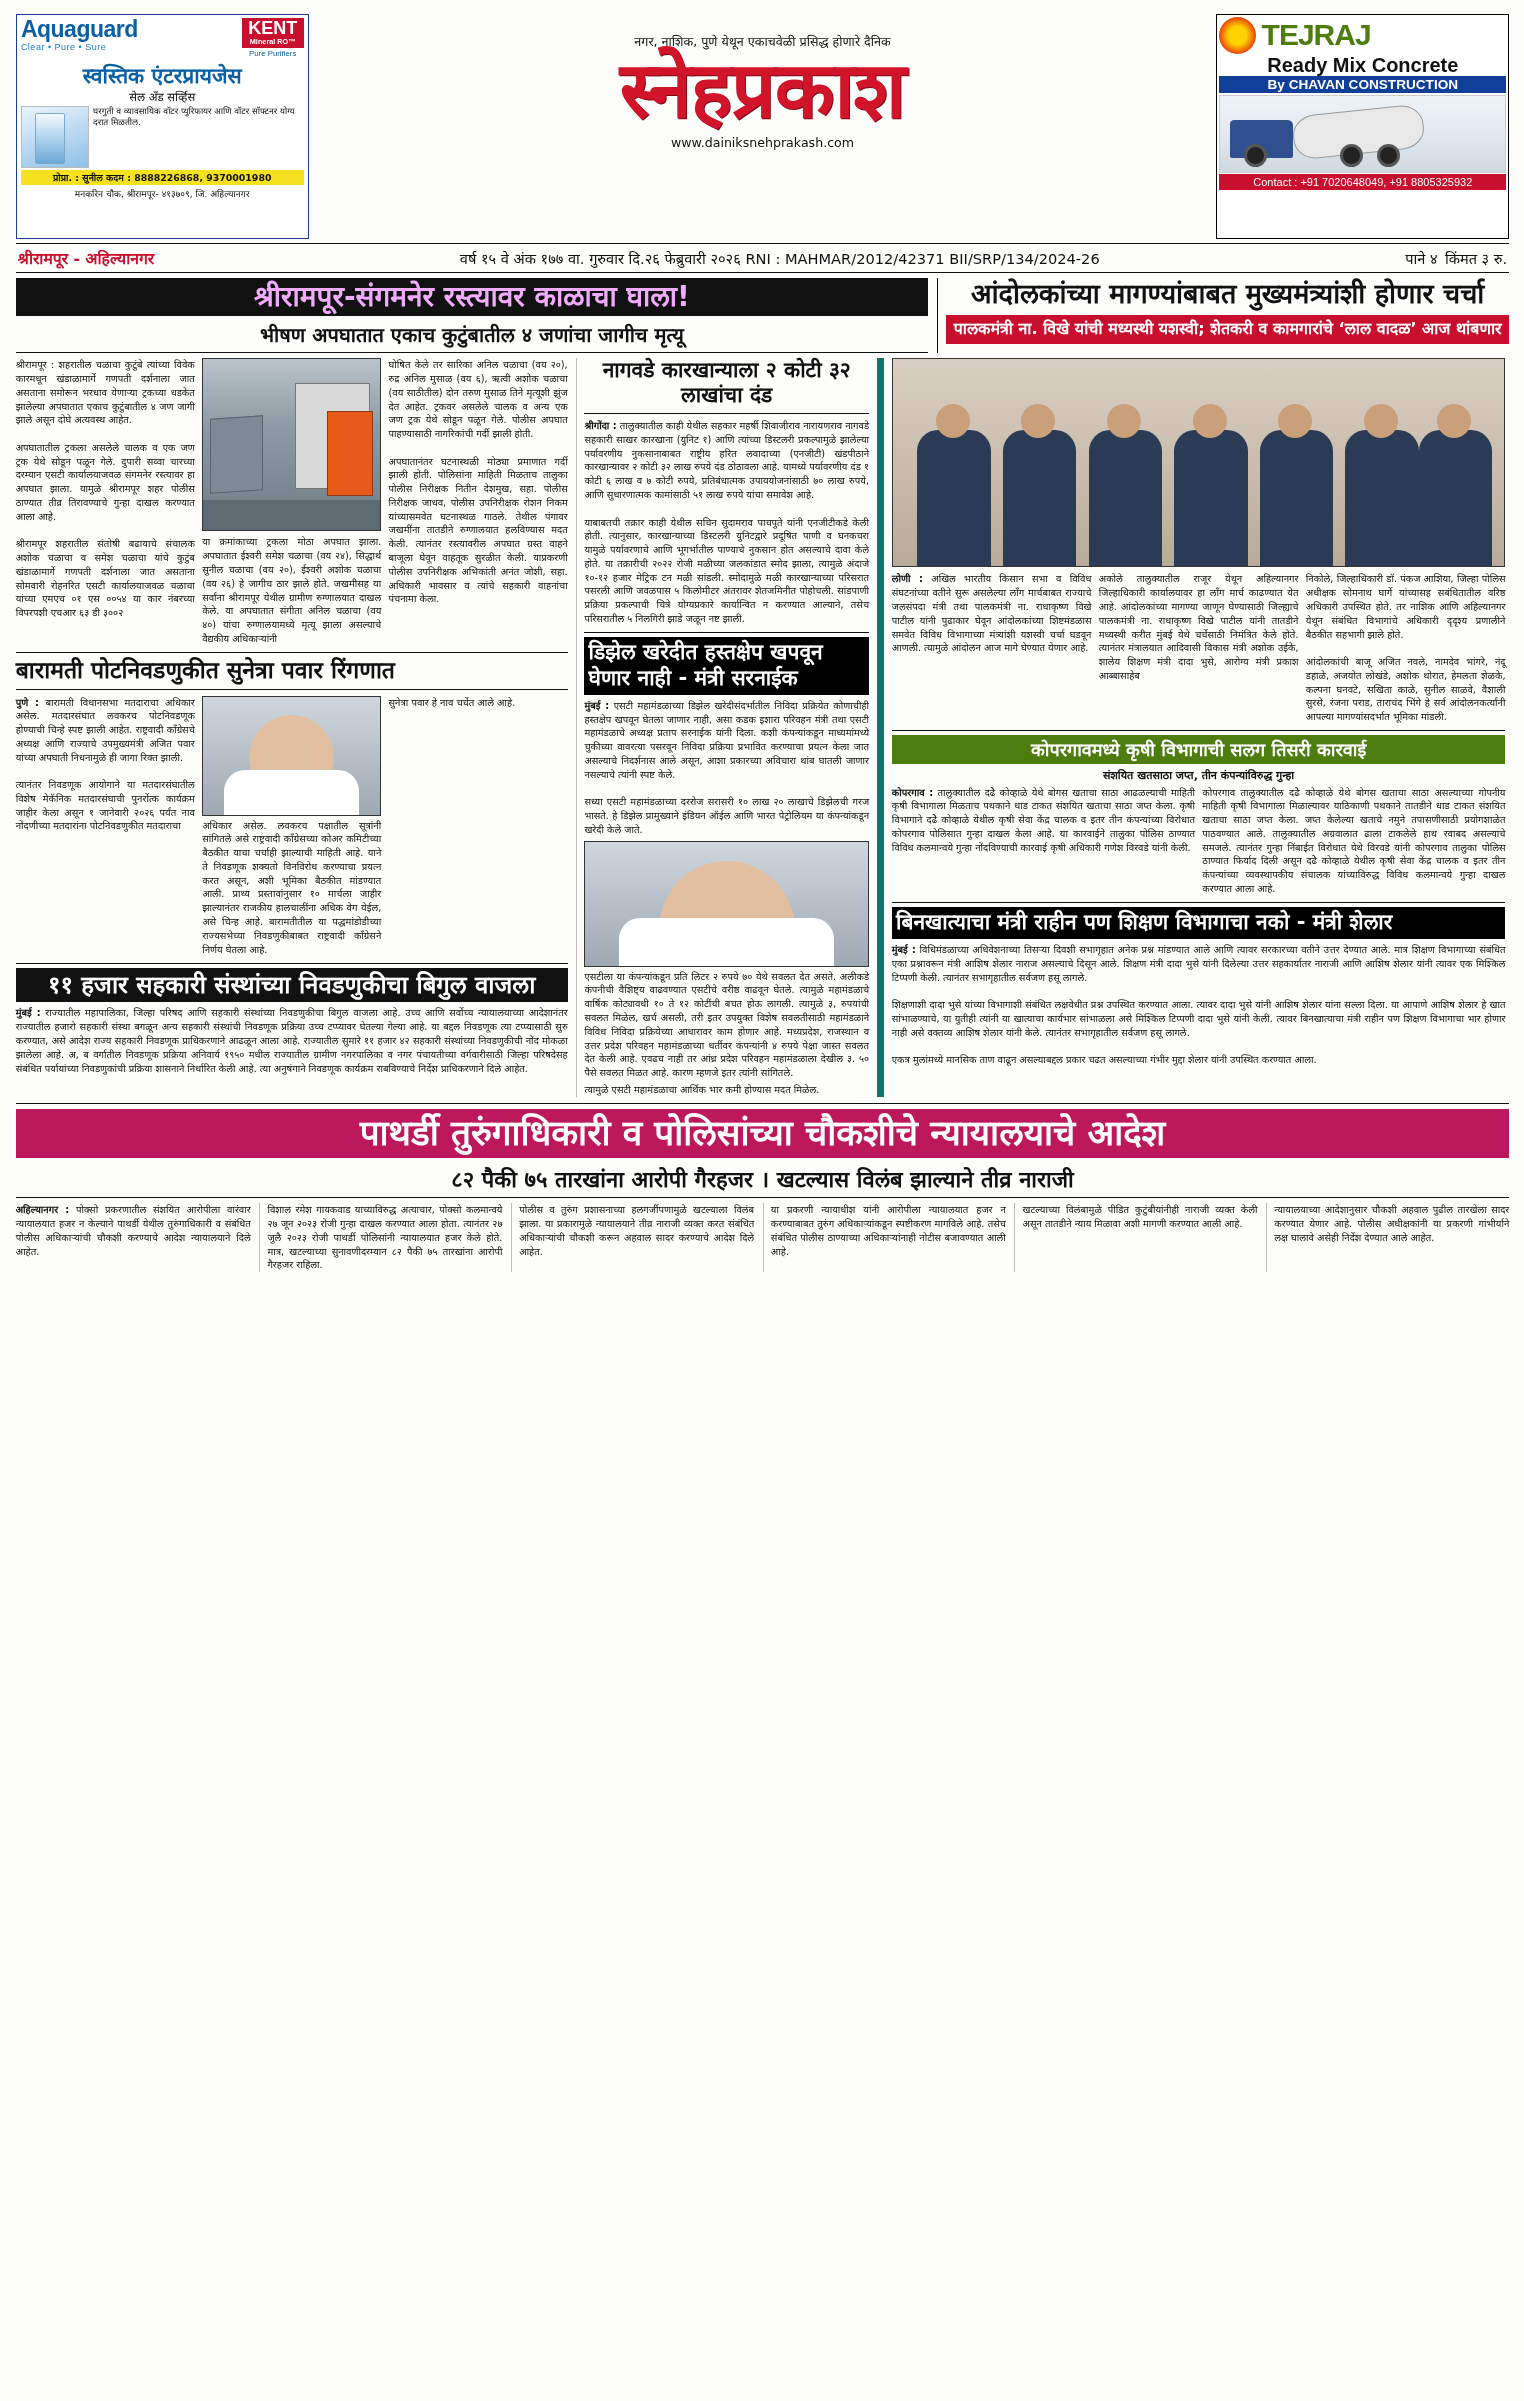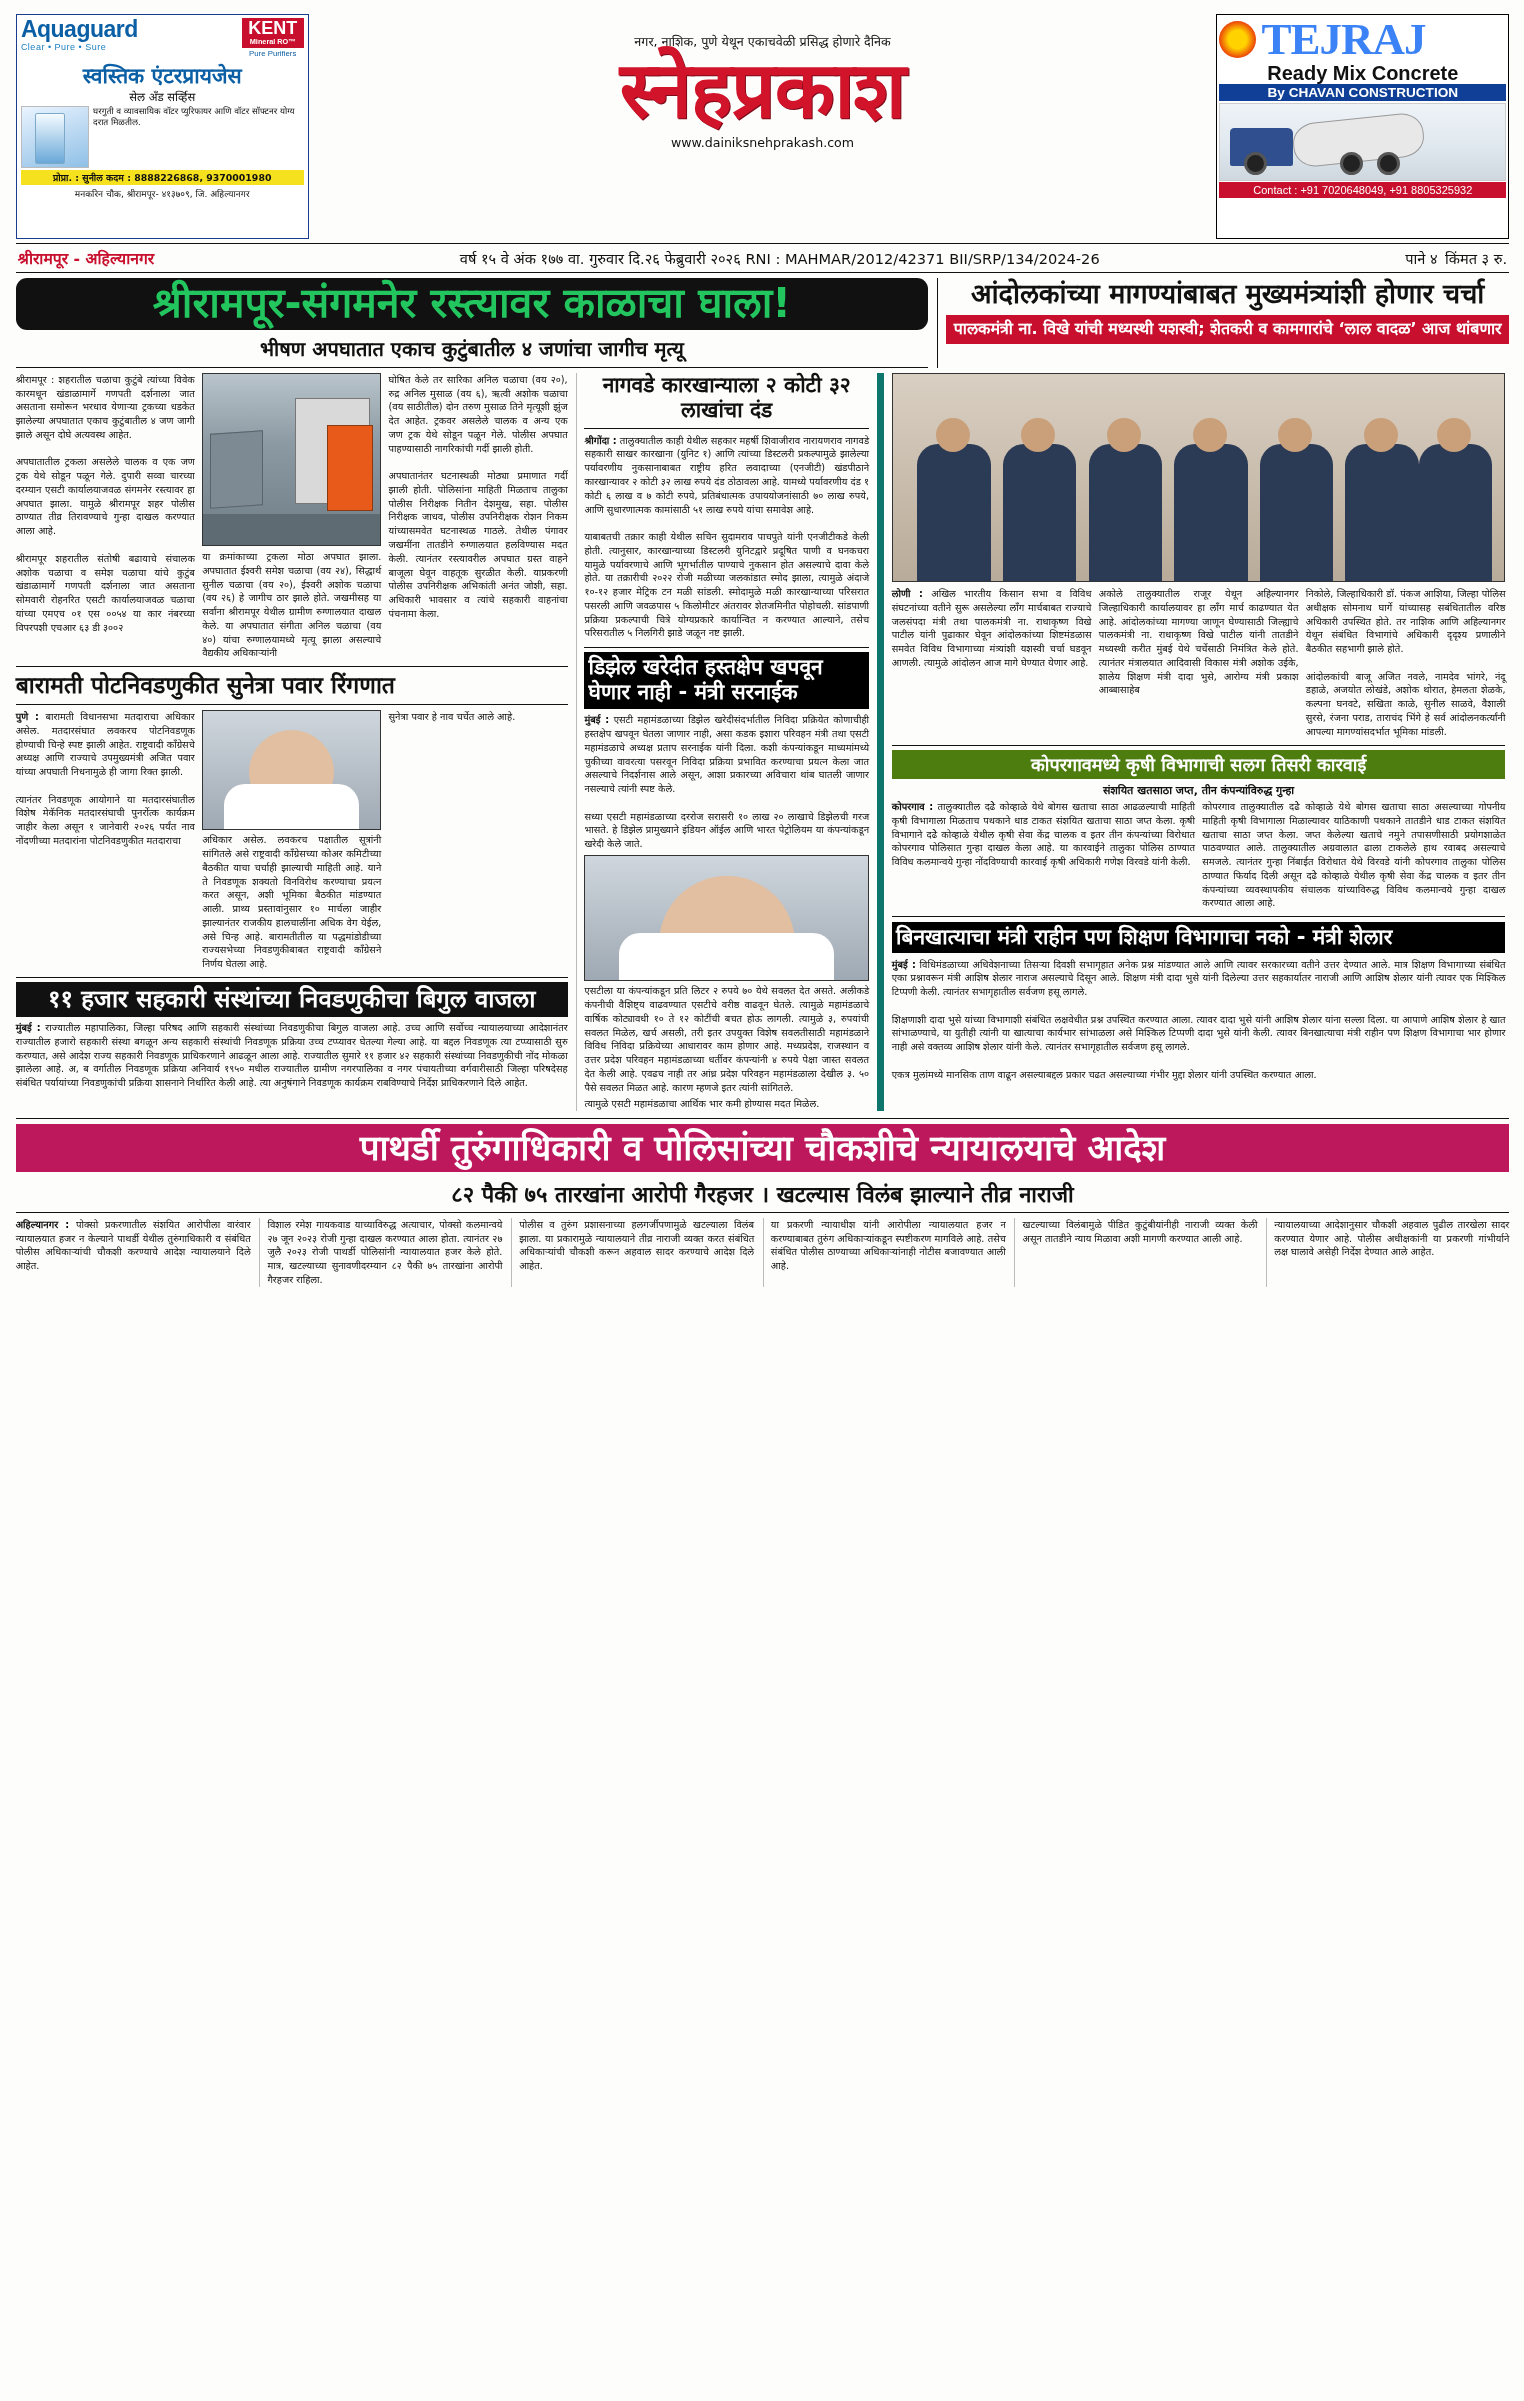--- a/index.html
+++ b/index.html
@@ -111,22 +111,22 @@
     border: 1.6px solid #000; background: #fff; padding: 2.1px;
     display: flex; flex-direction: column;
   }
   .tejraj-top { display: flex; align-items: center; gap: 5.2px; }
   .tj-sun {
     width: 37px; height: 37px; border-radius: 50%;
     background: radial-gradient(circle,#ffd200 35%, #e8300a 75%);
     flex: none;
   }
   .tj-name {
-    font-family: Liberation Serif, serif; font-weight: bold;
-    font-size: 45px; color: #3b82f6; line-height: 1; letter-spacing: -1px;
+    font-family: Liberation Sans, sans-serif; font-weight: bold;
+    font-size: 30px; color: #4d7c0f; line-height: 1; letter-spacing: -1px;
   }
   .tj-ready {
     font-family: "Liberation Sans", sans-serif; font-weight: bold;
     font-size: 20px; text-align: center; color: #111; line-height: 1.1;
   }
   .tj-by {
     background: #0f3f96; color: #fff; font-family: "Liberation Sans", sans-serif;
     font-size: 13.6px; font-weight: bold; text-align: center; padding: 1px 16px;
   }
   .truck {
@@ -150,22 +150,22 @@
     margin-top: 4.2px; padding: 3.1px 2.1px; font-size: 14.6px;
   }
   .infobar .place { color: #c8102e; font-weight: bold; font-size: 15.7px; white-space: nowrap;}
   .infobar .mid { flex: 1; text-align: center; }
 
   
   .headzone { display: flex; gap: 8.4px; margin-top: 5.2px; }
   .hz-left { flex: 1.62; }
   .hz-right { flex: 1; border-left: 1px solid #111; padding-left: 8.4px; }
   .lead-head {
-    background: #111; color: #22c55e; font-size: 41px; font-weight: bold;
-    text-align: center; padding: 3.1px 5.2px; line-height: 1.12; border-radius: 11px;
+    background: #111; color: #f0abfc; font-size: 28px; font-weight: bold;
+    text-align: center; padding: 3.1px 5.2px; line-height: 1.12;
   }
   .lead-sub {
     text-align: center; font-size: 20px; font-weight: bold; margin-top: 5.2px;
     border-bottom: 1px solid #111; padding-bottom: 4.2px;
   }
   .r-head {
     font-size: 27px; font-weight: bold; text-align: center; line-height: 1.18; color: #111;
   }
   .r-band {
     background: #c8102e; color: #fff; text-align: center; font-weight: bold;

